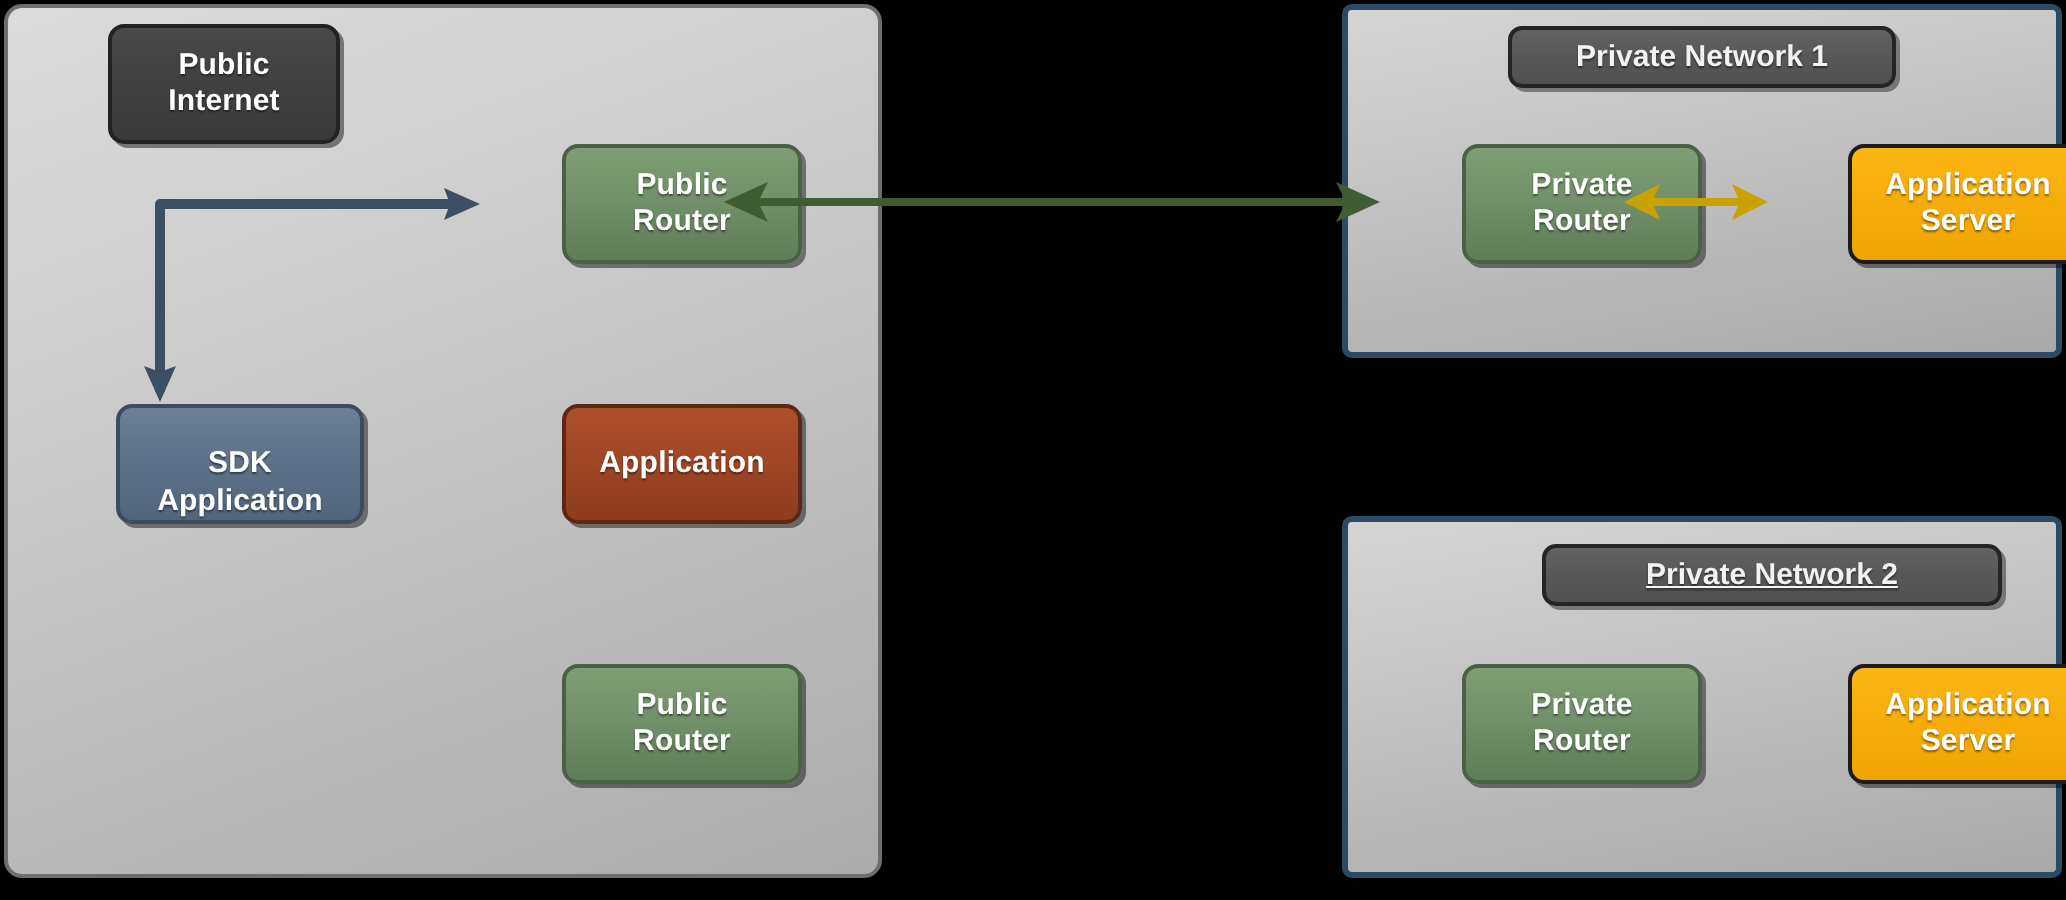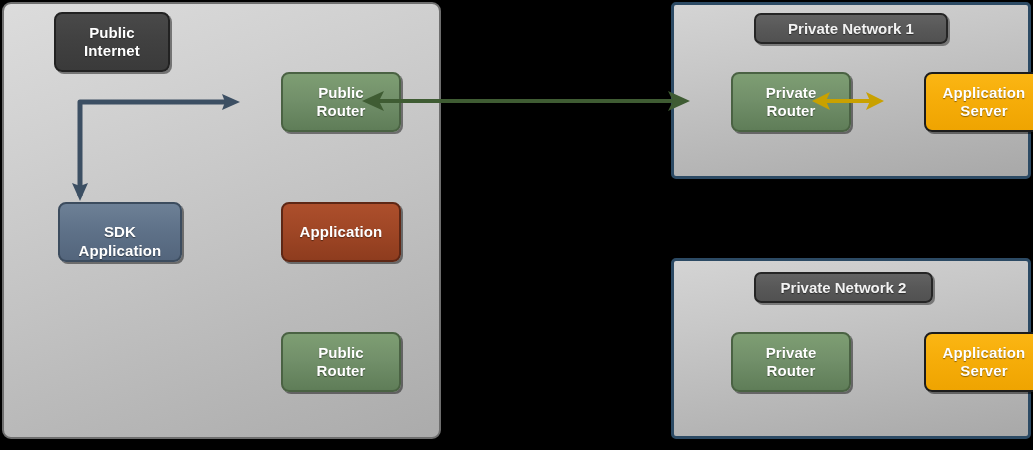--- a/index.html
+++ b/index.html
@@ -199,21 +199,21 @@
 
   <div class="node node-amber" style="left:884px; top:72px; width:120px; height:60px;">
     <span class="lbl">
       <span>Application</span><br>
       <span>Server</span>
     </span>
   </div>
 
   <div class="zone zone-private zone-pn2"></div>
 
-  <div class="zone-chip" style="left:754px; top:272px; width:179px; height:31px;">
+  <div class="zone-chip" style="left:771px; top:272px; width:230px; height:31px;text-decoration:underline;">
     <span>Private Network 2</span>
   </div>
 
   <div class="node node-green" style="left:691px; top:332px; width:120px; height:60px;">
     <span class="lbl">
       <span>Private</span><br>
       <span>Router</span>
     </span>
   </div>
 

